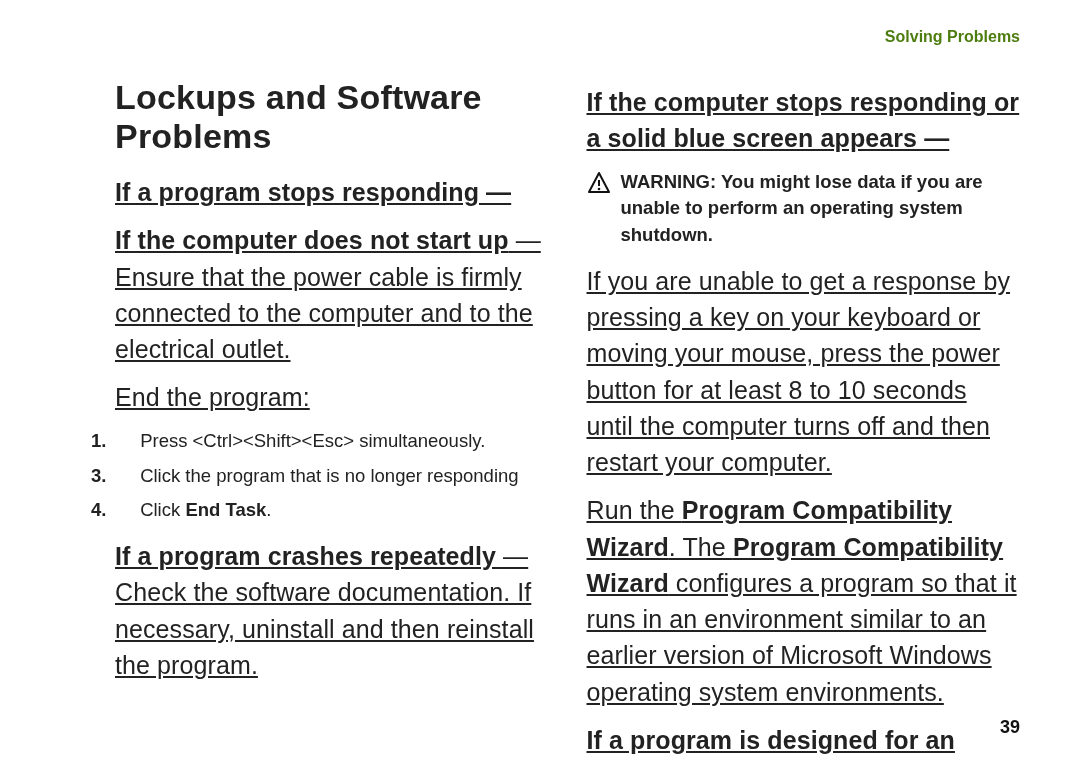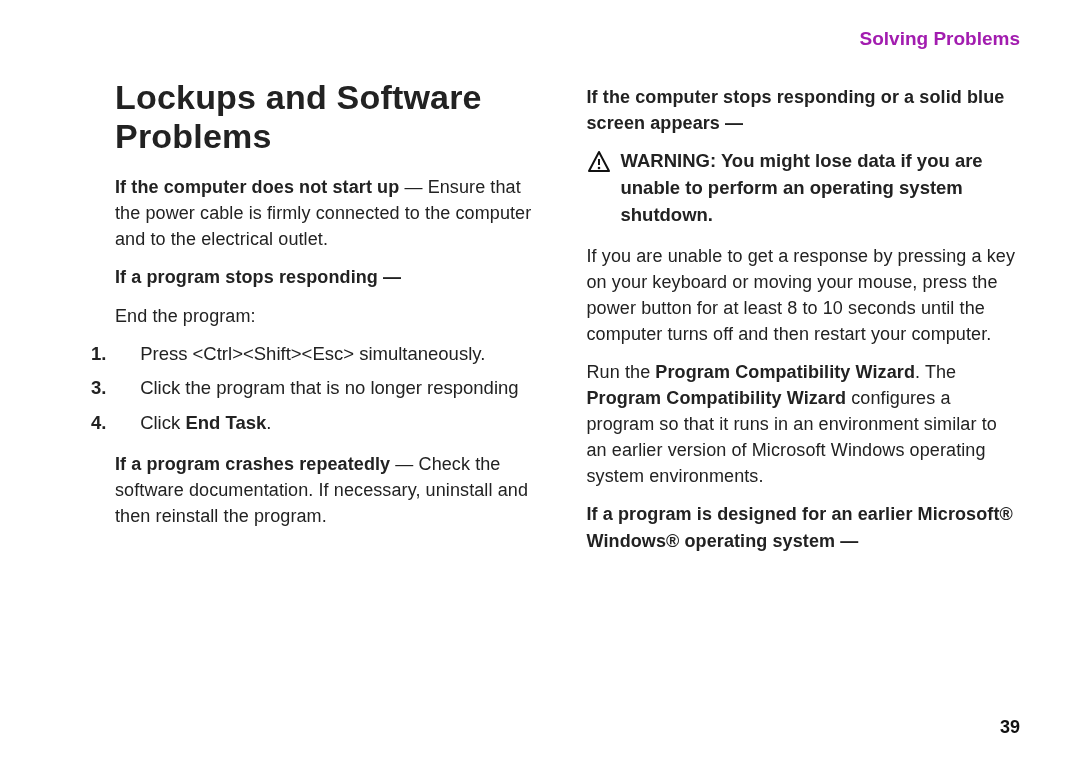--- a/index.html
+++ b/index.html
@@ -10,22 +10,22 @@
       font-family: Arial, Helvetica, sans-serif;
       color: #222;
       position: relative;
       padding: 30px 60px 40px 115px;
     }
     .running-header {
       position: absolute;
       top: 28px;
       right: 60px;
       font-weight: bold;
-      color: #a21caf;
-      font-size: 19px;
+      color: #4d7c0f;
+      font-size: 16px;
     }
     .page-number {
       position: absolute;
       bottom: 28px;
       right: 60px;
       font-weight: bold;
       font-size: 18px;
       color: #111;
     }
     .columns {
@@ -35,24 +35,25 @@
     }
     .col { flex: 1; min-width: 0; }
     h1.section-title {
       font-size: 34px;
       font-weight: bold;
       line-height: 1.15;
       margin-bottom: 18px;
       letter-spacing: 0.2px;
     }
     p {
-      font-size: 18px;
+      font-size: 25px;
       line-height: 1.45;
       margin-bottom: 12px;
       letter-spacing: 0.1px;
+      text-decoration: underline;
     }
     .fw-b { font-weight: bold; }
     ol.steps {
       list-style: none;
       padding-left: 0;
       margin-bottom: 14px;
     }
     ol.steps li {
       font-size: 18.5px;
       line-height: 1.45;
@@ -83,25 +84,25 @@
 <body>
 
 <div class="running-header">Solving Problems</div>
 
 <div class="columns">
 
   <div class="col">
     <h1 class="section-title">Lockups and Software Problems</h1>
 
     <p>
-      <span class="fw-b">If the computer does not start up</span><span> — </span><span>Ensure that the power cable is firmly connected to the computer and to the electrical outlet.</span>
+      <span class="fw-b">If a program stops responding —</span>
     </p>
 
     <p>
-      <span class="fw-b">If a program stops responding —</span>
+      <span class="fw-b">If the computer does not start up</span><span> — </span><span>Ensure that the power cable is firmly connected to the computer and to the electrical outlet.</span>
     </p>
 
     <p>End the program:</p>
 
     <ol class="steps">
       <li>
         <span class="num">1.</span> <span>Press &lt;Ctrl&gt;&lt;Shift&gt;&lt;Esc&gt; simultaneously.</span>
       </li>
       <li>
         <span class="num">3.</span> <span>Click the program that is no longer responding</span>

